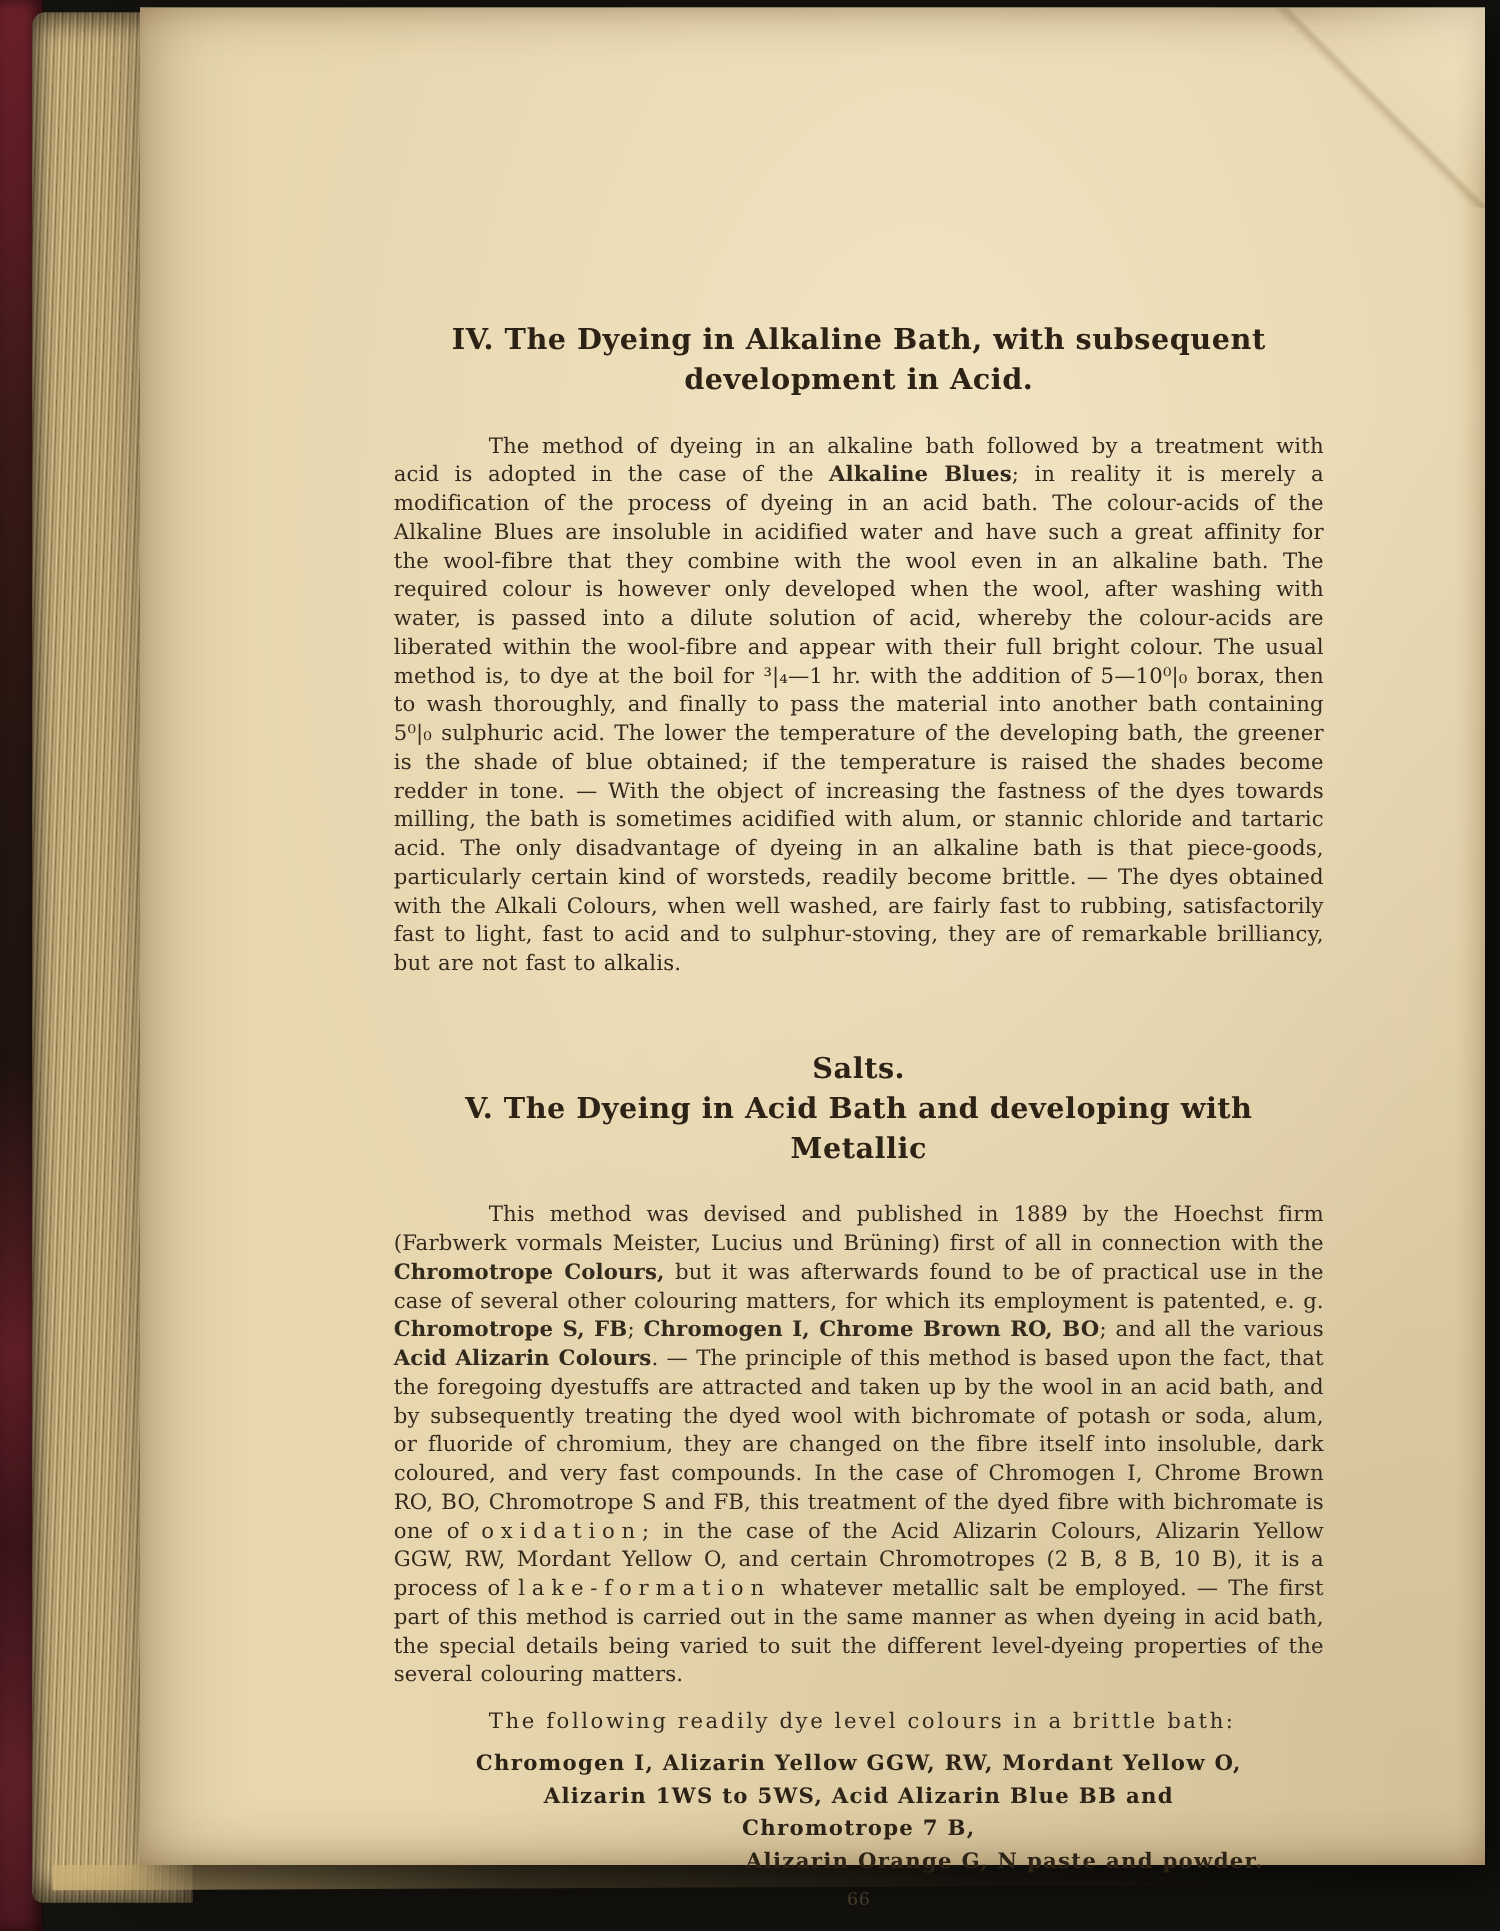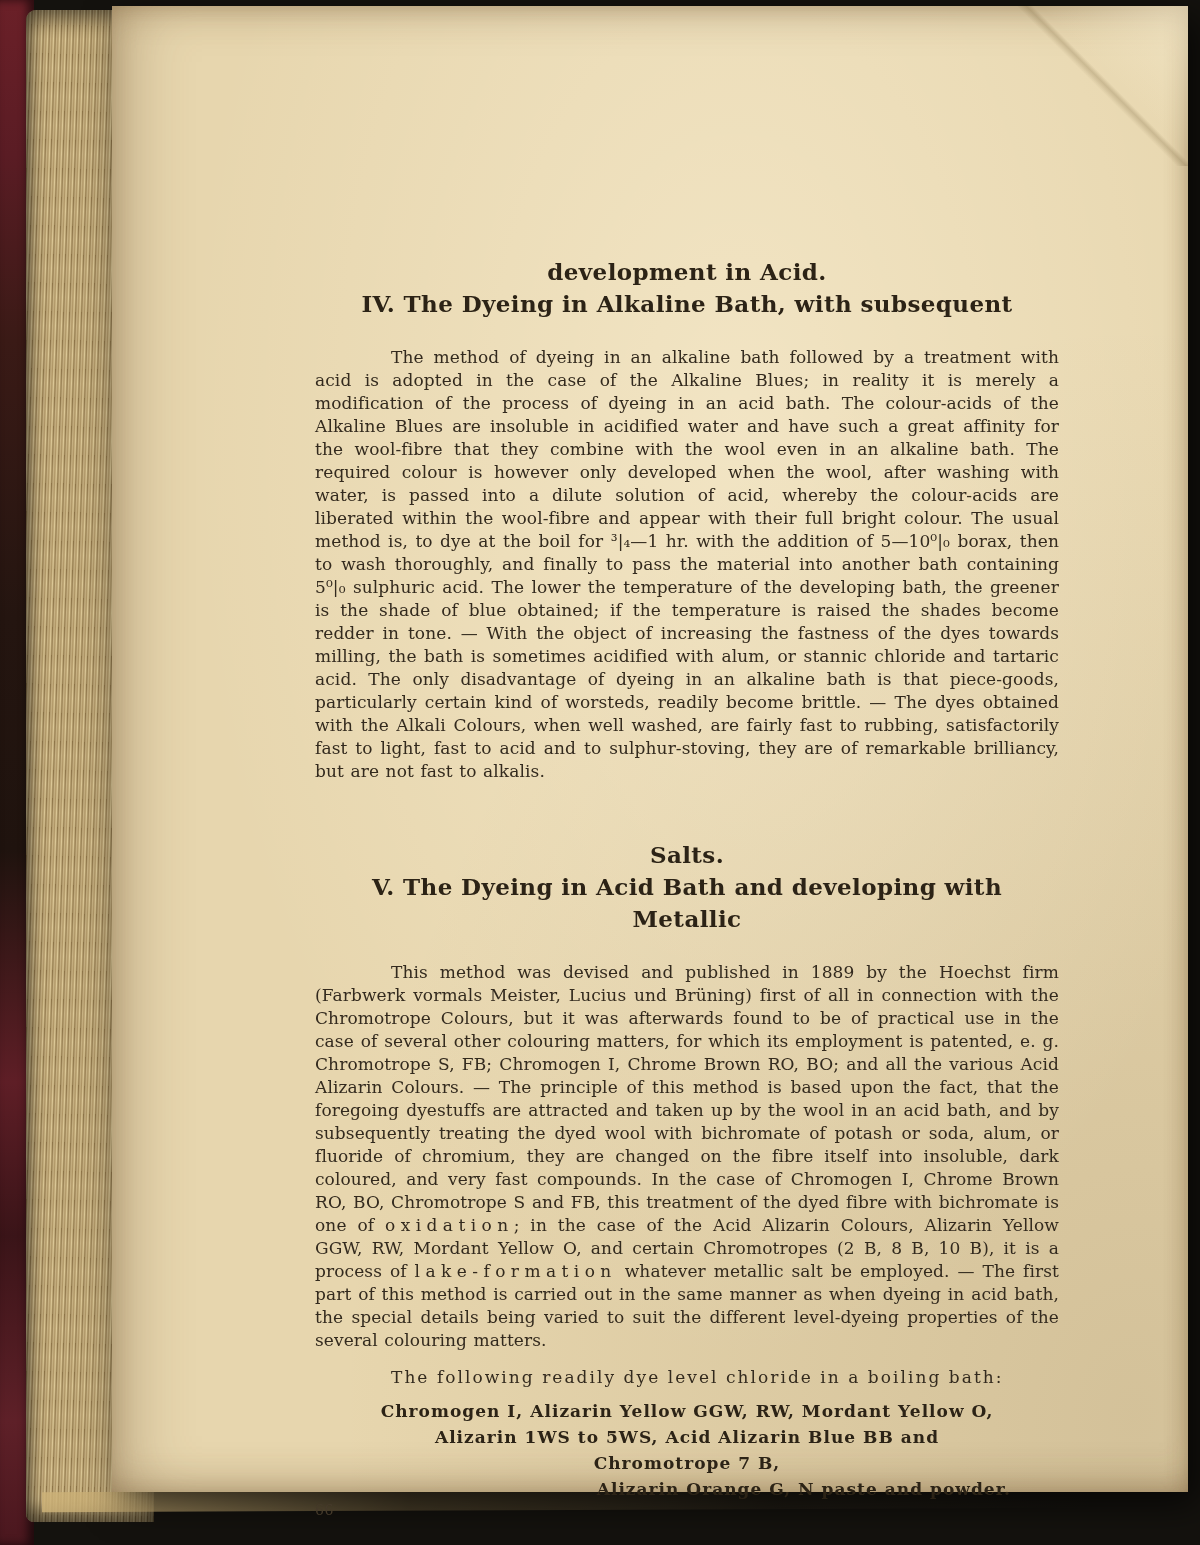--- a/index.html
+++ b/index.html
@@ -64,68 +64,68 @@
     line-height:32px; letter-spacing:.4px; color:#2c2316;
   }
   .heading .hl { display:block; }
   .h-space { margin-top:56px; }
 
   .para {
     margin:26px 0 0 0; font-size:17px; line-height:23px;
     text-align:justify; text-indent:76px; letter-spacing:.1px;
     word-spacing:1px;
   }
-  .b  { font-weight:400; }
+  .b  { font-weight:700; }
   .sp { letter-spacing:.32em; }
 
   .lead {
     margin:14px 0 0 76px; font-size:17px; line-height:23px;
     letter-spacing:.12em;
   }
 
   .boldblock {
     margin:9px auto 0 auto; width:648px; font-size:17px; font-weight:700;
     line-height:26px; text-align:center; letter-spacing:.06em; color:#2c2316;
   }
   .boldblock .align-left { text-align:right; }
 
   .pagenum {
-    margin-top:0; text-align:left; font-size:14px; letter-spacing:.5px;
+    margin-top:10px; text-align:center; font-size:14px; letter-spacing:.5px;
     color:#45false;
     color:#453a2a;
   }
 </style>
 </head>
 <body>
 
 <div class="scene">
   <div class="spine"></div>
   <div class="page-stack"></div>
   <div class="bottom-edge"></div>
 
   <div class="page">
     <div class="corner-fold"></div>
 
     <div class="content">
 
       <h2 class="heading">
+        <span class="hl">IV. The Dyeing in Alkaline Bath, with subsequent</span>
         <span class="hl">development in Acid.</span>
-        <span class="hl">IV. The Dyeing in Alkaline Bath, with subsequent</span>
       </h2>
 
       <p class="para"><span>The method of dyeing in an alkaline bath followed by a treatment with acid is adopted in the case of the </span><span class="b">Alkaline Blues</span><span>; in reality it is merely a modification of the process of dyeing in an acid bath. The colour-acids of the Alkaline Blues are insoluble in acidified water and have such a great affinity for the wool-fibre that they combine with the wool even in an alkaline bath. The required colour is however only developed when the wool, after washing with water, is passed into a dilute solution of acid, whereby the colour-acids are liberated within the wool-fibre and appear with their full bright colour. The usual method is, to dye at the boil for ³|₄—1 hr. with the addition of 5—10⁰|₀ borax, then to wash thoroughly, and finally to pass the material into another bath containing 5⁰|₀ sulphuric acid. The lower the temperature of the developing bath, the greener is the shade of blue obtained; if the temperature is raised the shades become redder in tone. — With the object of increasing the fastness of the dyes towards milling, the bath is sometimes acidified with alum, or stannic chloride and tartaric acid. The only disadvantage of dyeing in an alkaline bath is that piece-goods, particularly certain kind of worsteds, readily become brittle. — The dyes obtained with the Alkali Colours, when well washed, are fairly fast to rubbing, satisfactorily fast to light, fast to acid and to sulphur-stoving, they are of remarkable brilliancy, but are not fast to alkalis.</span></p>
 
       <h2 class="heading h-space">
         <span class="hl">Salts.</span>
         <span class="hl">V. The Dyeing in Acid Bath and developing with Metallic</span>
       </h2>
 
       <p class="para"><span>This method was devised and published in 1889 by the Hoechst firm (Farbwerk vormals Meister, Lucius und Brüning) first of all in connection with the </span><span class="b">Chromotrope Colours,</span><span> but it was afterwards found to be of practical use in the case of several other colouring matters, for which its employment is patented, e. g. </span><span class="b">Chromotrope S, FB</span><span>; </span><span class="b">Chromogen I, Chrome Brown RO, BO</span><span>; and all the various </span><span class="b">Acid Alizarin Colours</span><span>. — The principle of this method is based upon the fact, that the foregoing dyestuffs are attracted and taken up by the wool in an acid bath, and by subsequently treating the dyed wool with bichromate of potash or soda, alum, or fluoride of chromium, they are changed on the fibre itself into insoluble, dark coloured, and very fast compounds. In the case of Chromogen I, Chrome Brown RO, BO, Chromotrope S and FB, this treatment of the dyed fibre with bichromate is one of </span><span class="sp">oxidation</span><span>; in the case of the Acid Alizarin Colours, Alizarin Yellow GGW, RW, Mordant Yellow O, and certain Chromotropes (2 B, 8 B, 10 B), it is a process of </span><span class="sp">lake-formation</span><span> whatever metallic salt be employed. — The first part of this method is carried out in the same manner as when dyeing in acid bath, the special details being varied to suit the different level-dyeing properties of the several colouring matters.</span></p>
 
-      <p class="lead">The following readily dye level chloride in a boiling bath:</p>
+      <p class="lead">The following readily dye level colours in a brittle bath:</p>
 
       <div class="boldblock">
         <div>Chromogen I, Alizarin Yellow GGW, RW, Mordant Yellow O,</div>
         <div>Alizarin 1WS to 5WS, Acid Alizarin Blue BB and Chromotrope 7 B,</div>
         <div class="align-left">Alizarin Orange G, N paste and powder.</div>
       </div>
 
       <div class="pagenum">66</div>
 
     </div>

